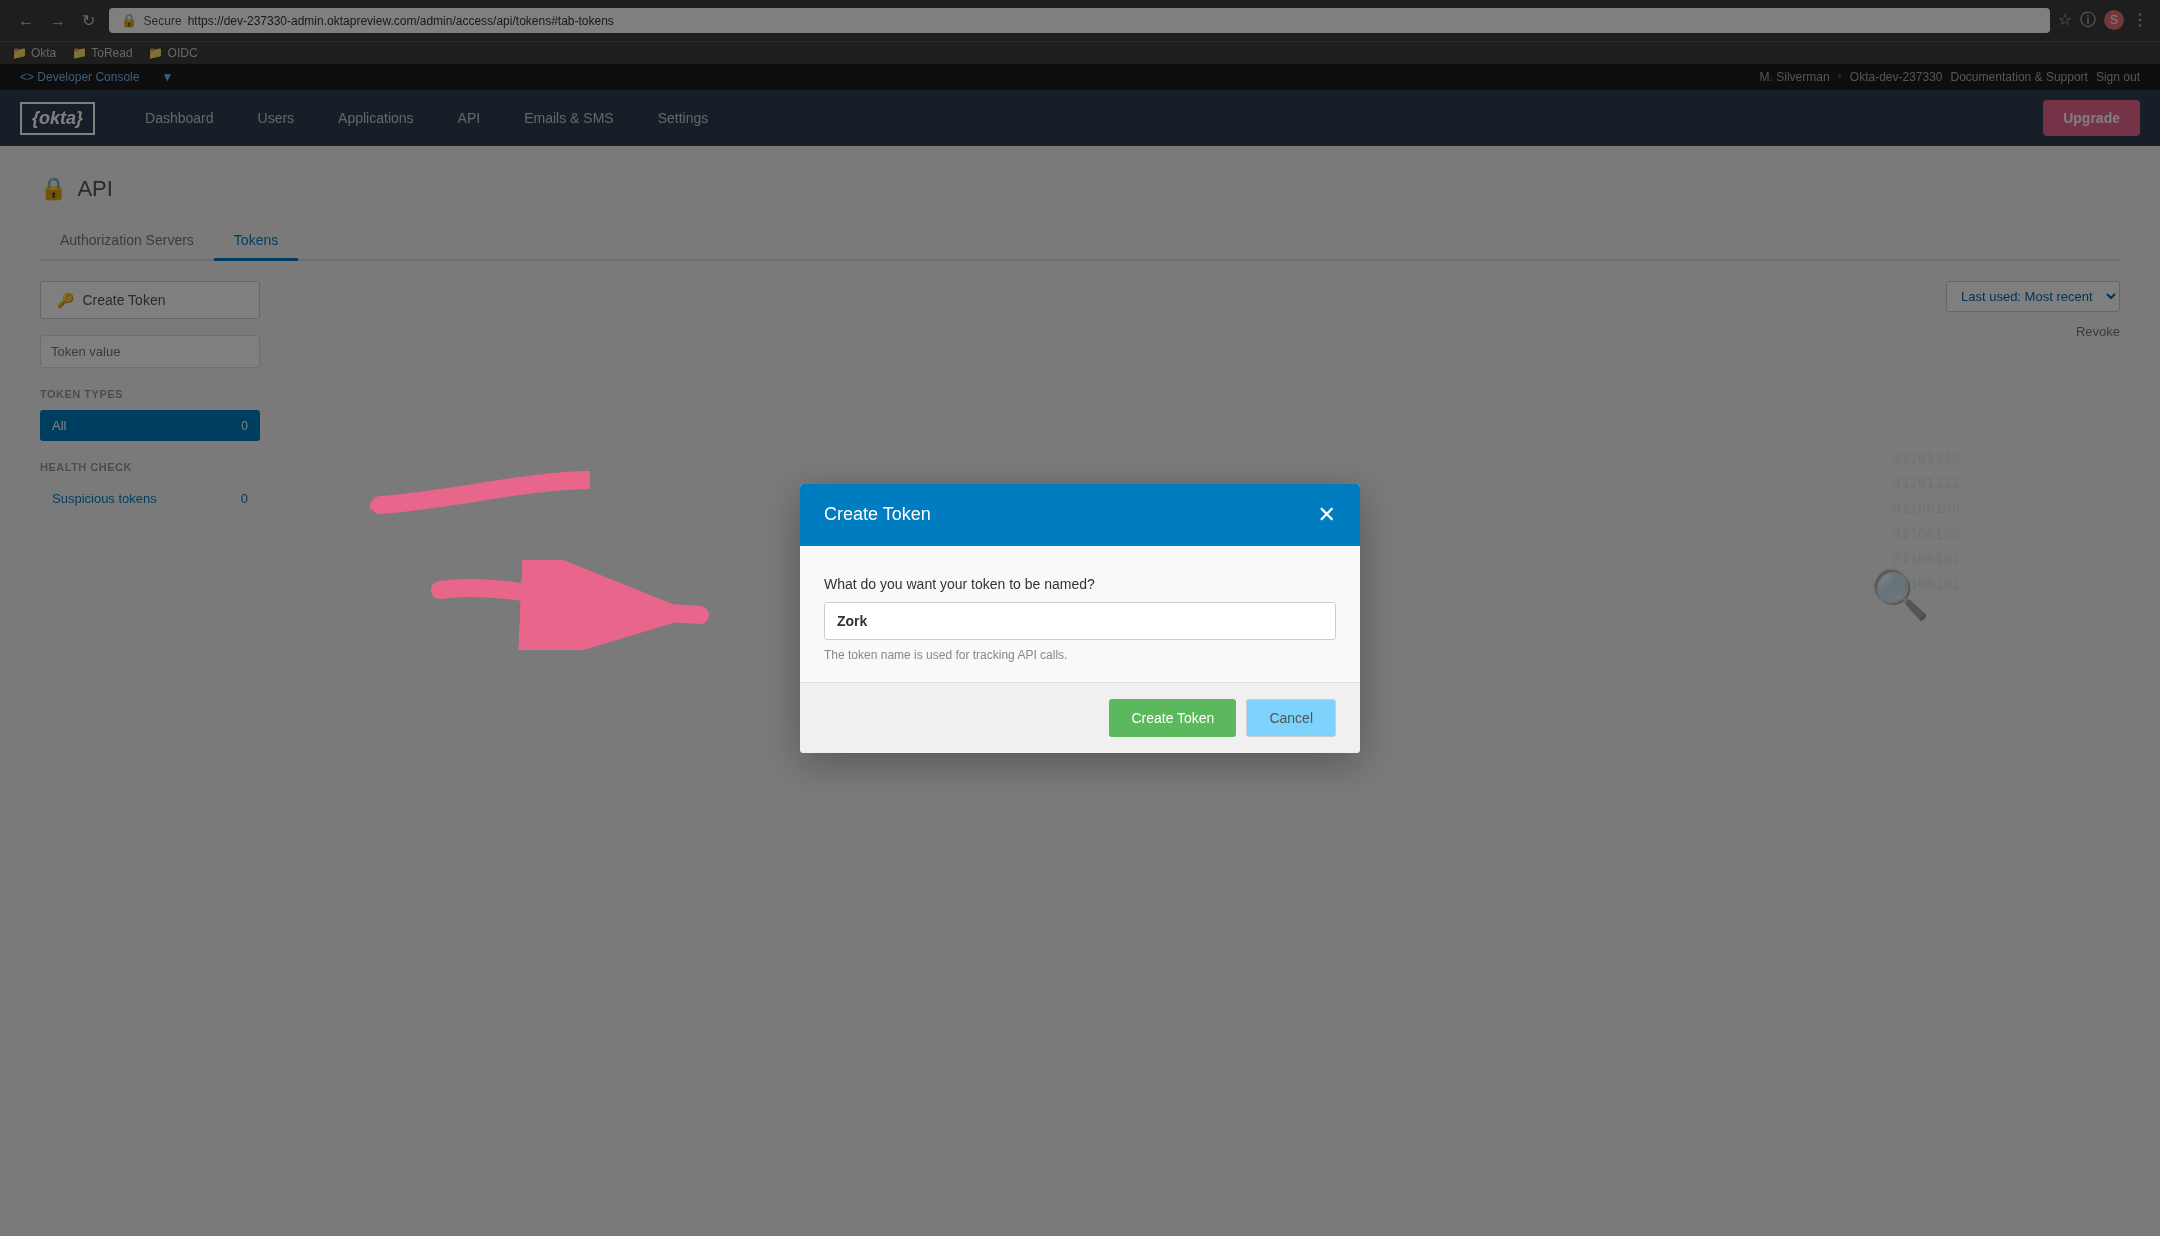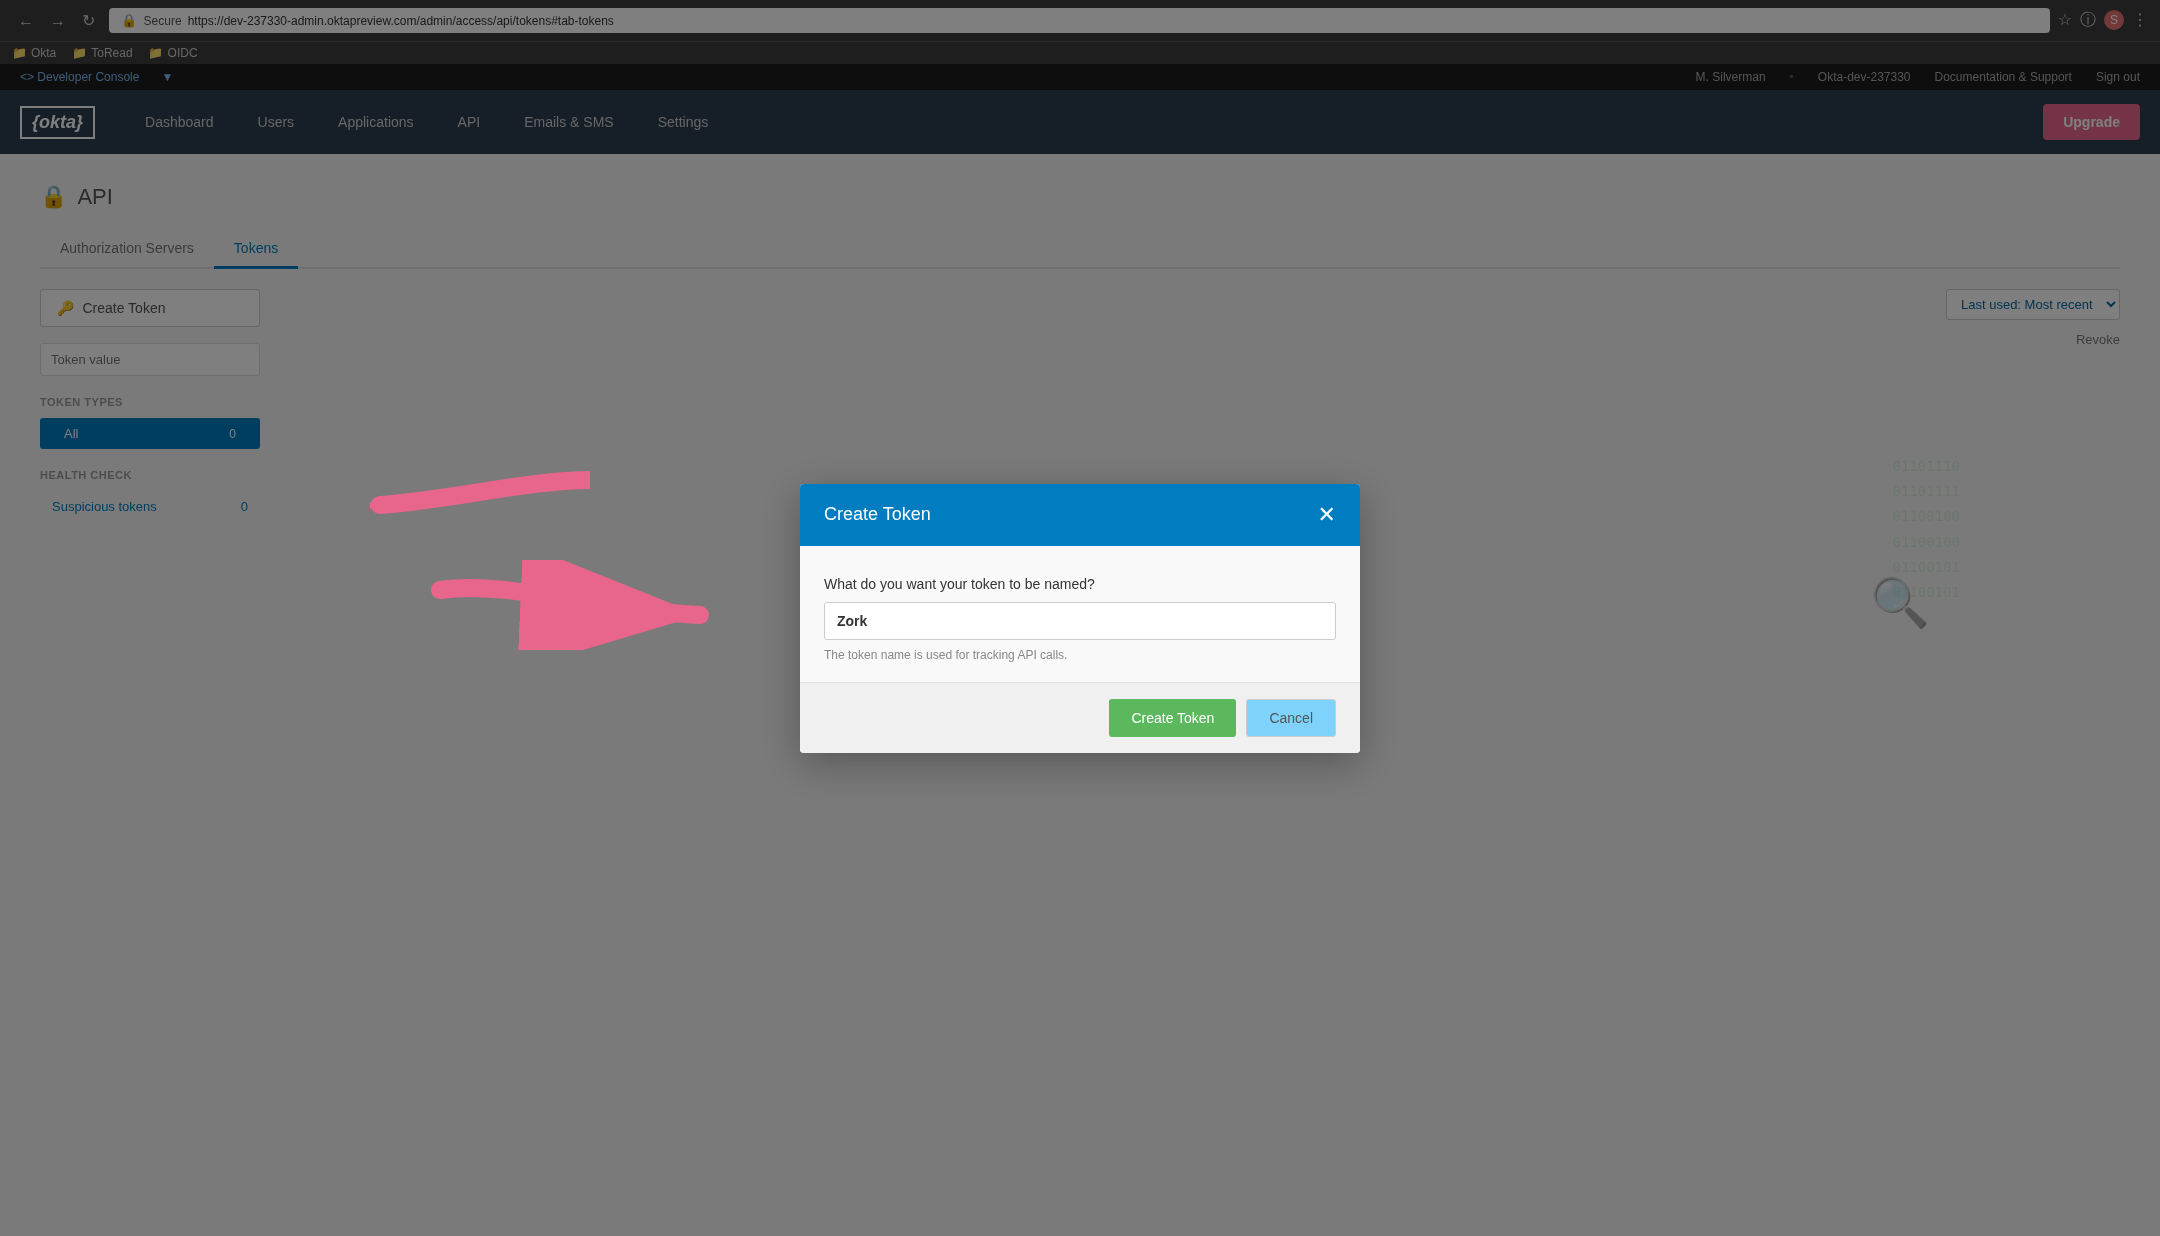--- a/index.html
+++ b/index.html
@@ -13,26 +13,26 @@
     .address-bar { flex: 1; background: #fff; border-radius: 4px; padding: 5px 12px; display: flex; align-items: center; gap: 6px; font-size: 13px; color: #333; }
     .secure-icon { color: #4caf50; font-size: 13px; }
     .address-text { color: #555; font-size: 12px; }
     .browser-actions { display: flex; gap: 8px; color: #ccc; font-size: 16px; }
     .bookmarks-bar { background: #3c3c3c; padding: 4px 12px; display: flex; gap: 16px; border-top: 1px solid #555; }
     .bookmark-item { color: #ccc; font-size: 12px; display: flex; align-items: center; gap: 4px; cursor: pointer; }
 
     
     .okta-topbar { background: #1d1d1d; padding: 6px 20px; display: flex; align-items: center; justify-content: space-between; font-size: 12px; color: #aaa; }
     .topbar-left { display: flex; align-items: center; gap: 22px; color: #7eb8f7; }
-    .topbar-right { display: flex; align-items: center; gap: 24px; color: #aaa; }
+    .topbar-right { display: flex; align-items: center; gap: 8px; color: #aaa; }
     .topbar-right a { color: #aaa; text-decoration: none; font-size: 12px; }
     .topbar-divider { color: #555; }
 
     
-    .okta-nav { background: #2d3e50; display: flex; align-items: center; padding: 0 20px; height: 64px; }
+    .okta-nav { background: #2d3e50; display: flex; align-items: center; padding: 0 20px; height: 56px; }
     .okta-logo { border: 2px solid #fff; color: #fff; font-size: 18px; font-weight: bold; padding: 4px 10px; margin-right: 30px; font-style: italic; }
     .nav-items { display: flex; gap: 4px; flex: 1; }
     .nav-item { color: #ccc; font-size: 14px; padding: 0 20px; height: 56px; display: flex; align-items: center; cursor: pointer; text-decoration: none; }
     .upgrade-btn { background: #e8668c; color: #fff; border: none; padding: 10px 20px; font-size: 14px; font-weight: 600; border-radius: 4px; cursor: pointer; margin-left: auto; }
 
     
     .page-content { background: #f5f5f5; min-height: calc(100vh - 140px); padding: 30px 40px; position: relative; }
     .page-title { display: flex; align-items: center; gap: 10px; margin-bottom: 20px; font-size: 22px; color: #555; font-weight: 300; }
     .page-title-icon { font-size: 22px; color: #777; }
 
@@ -47,21 +47,21 @@
     .main-content { flex: 1; }
 
     
     .create-token-btn { display: flex; align-items: center; gap: 8px; border: 1px solid #ccc; background: #fff; padding: 10px 16px; font-size: 14px; color: #555; cursor: pointer; border-radius: 3px; margin-bottom: 16px; width: 100%; }
 
     
     .search-input { width: 100%; border: 1px solid #ddd; padding: 8px 10px; font-size: 13px; color: #aaa; border-radius: 3px; margin-bottom: 20px; background: #fff; }
 
     
     .section-header { font-size: 11px; font-weight: 600; color: #999; letter-spacing: 0.5px; margin-bottom: 10px; text-transform: uppercase; }
-    .filter-item { display: flex; justify-content: space-between; align-items: center; padding: 8px 24px; font-size: 13px; color: #555; cursor: pointer; border-radius: 3px; margin-bottom: 2px; }
+    .filter-item { display: flex; justify-content: space-between; align-items: center; padding: 8px 12px; font-size: 13px; color: #555; cursor: pointer; border-radius: 3px; margin-bottom: 2px; }
     .filter-item.active { background: #007dc1; color: #fff; }
     .filter-count { font-size: 12px; }
 
     
     .health-section { margin-top: 20px; }
     .suspicious-link { color: #007dc1; font-size: 13px; cursor: pointer; display: flex; justify-content: space-between; padding: 8px 12px; }
 
     
     .sort-bar { display: flex; justify-content: flex-end; align-items: center; margin-bottom: 10px; }
     .sort-select { border: 1px solid #ccc; padding: 6px 10px; font-size: 13px; color: #0369a1; background: #fff; border-radius: 3px; cursor: pointer; }

